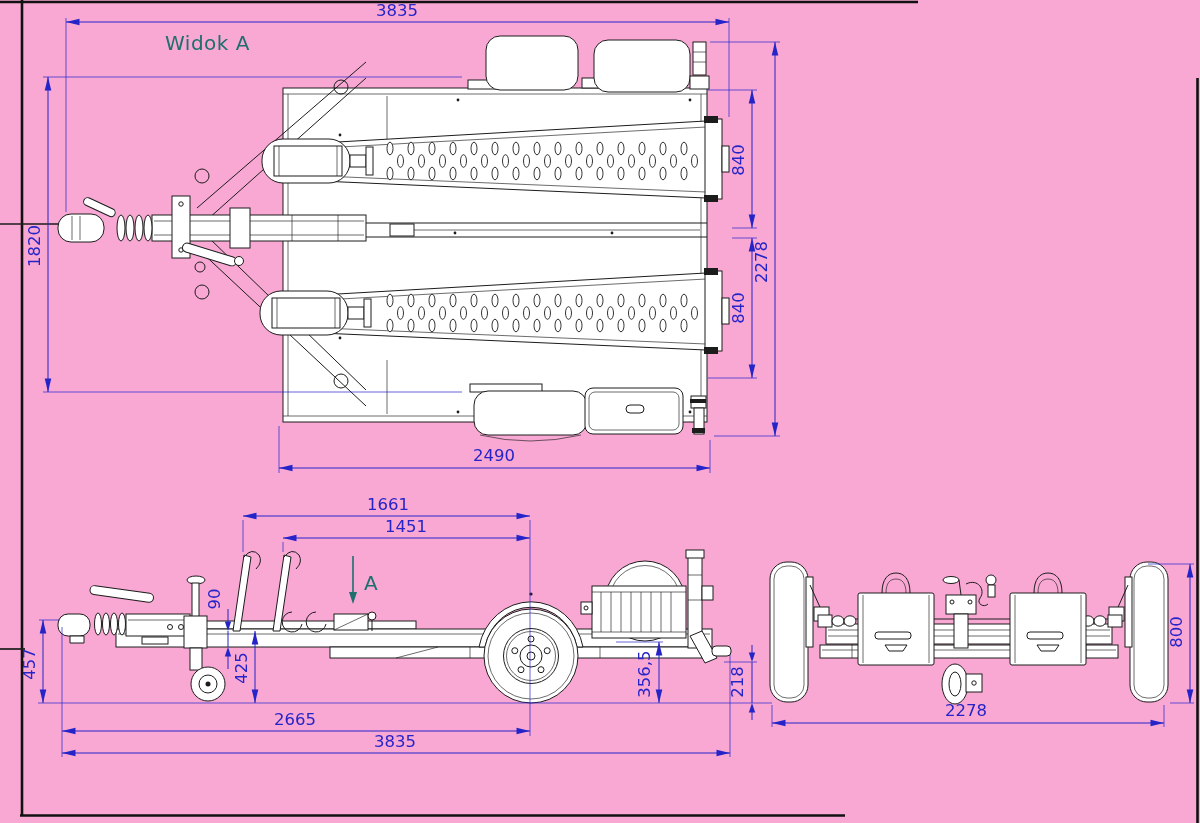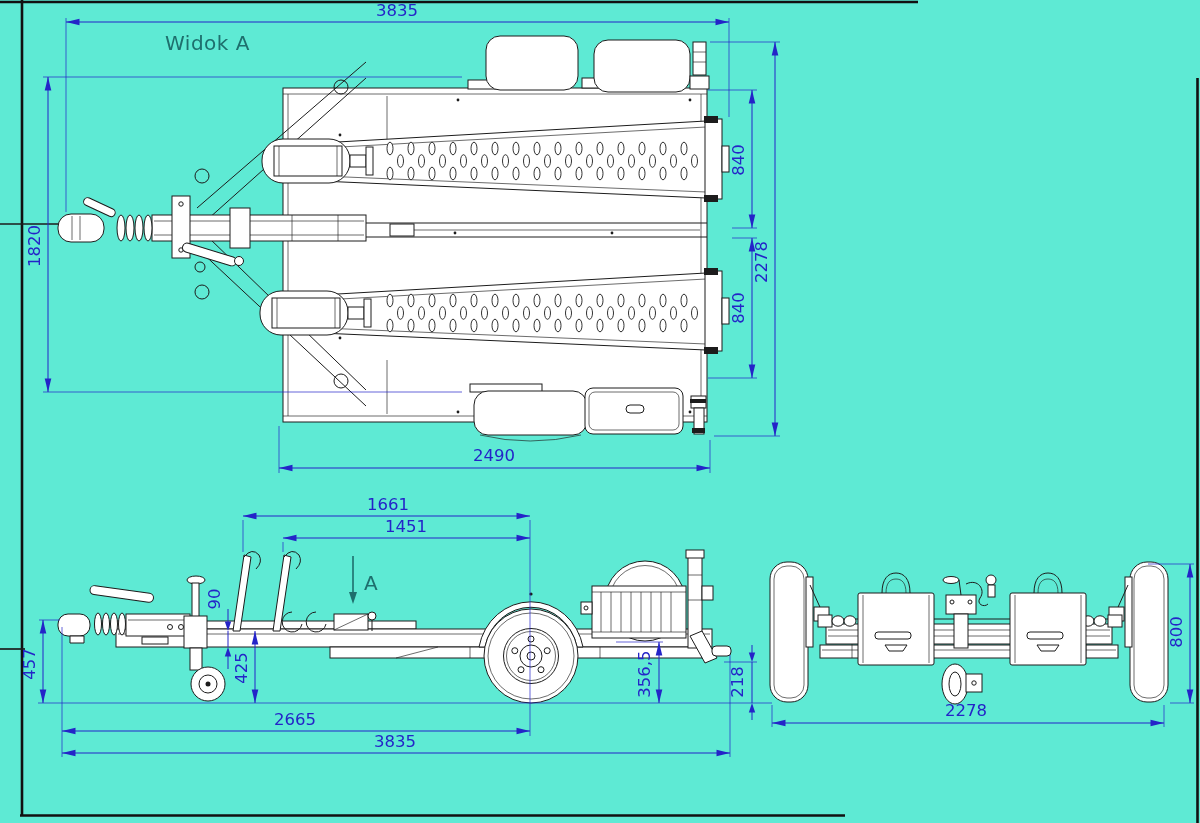--- a/index.html
+++ b/index.html
@@ -1,16 +1,16 @@
 <!DOCTYPE html>
 <html><head>
 <meta charset="utf-8">
 <style>
   html,body{margin:0;padding:0;background:#fff;}
-  .canvas{width:1200px;height:823px;position:relative;background:#5eead4;overflow:hidden;}
+  .canvas{width:1200px;height:823px;position:relative;background:#f9a8d4;overflow:hidden;}
   svg{display:block;}
   .k  {stroke:#1c1c1c;fill:none;stroke-width:1;}
   .kf {stroke:#1c1c1c;fill:#ffffff;stroke-width:1;}
   .kb {stroke:none;fill:#1c1c1c;}
   .thin {stroke-width:0.65;}
   .thick{stroke-width:1.7;}
   .slot{stroke:#1c1c1c;fill:#fff;stroke-width:0.9;}
   .dim {stroke:#2424c8;fill:none;stroke-width:1;}
   .ext {stroke:#2424c8;fill:none;stroke-width:0.7;}
   .ah  {fill:#2424c8;stroke:none;}

